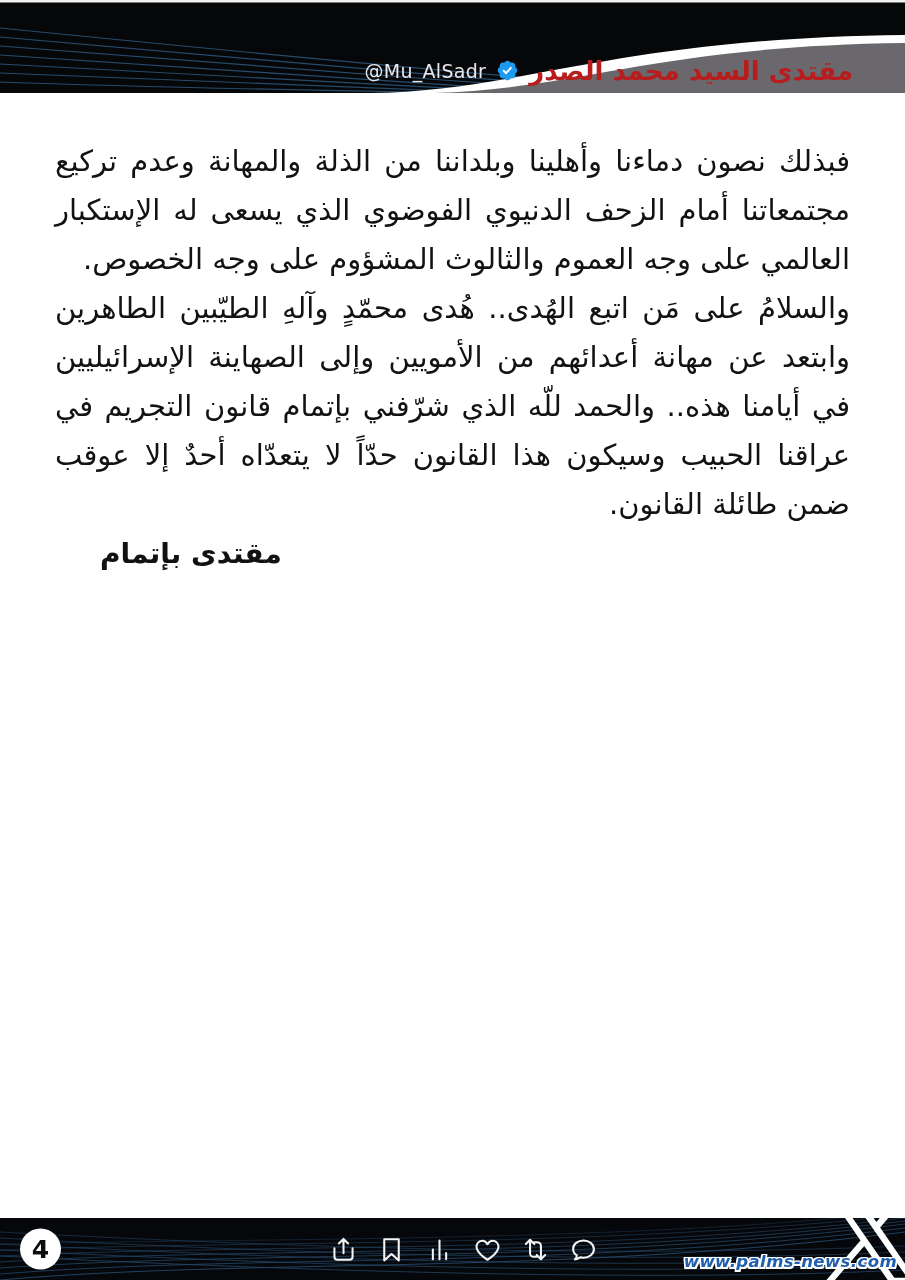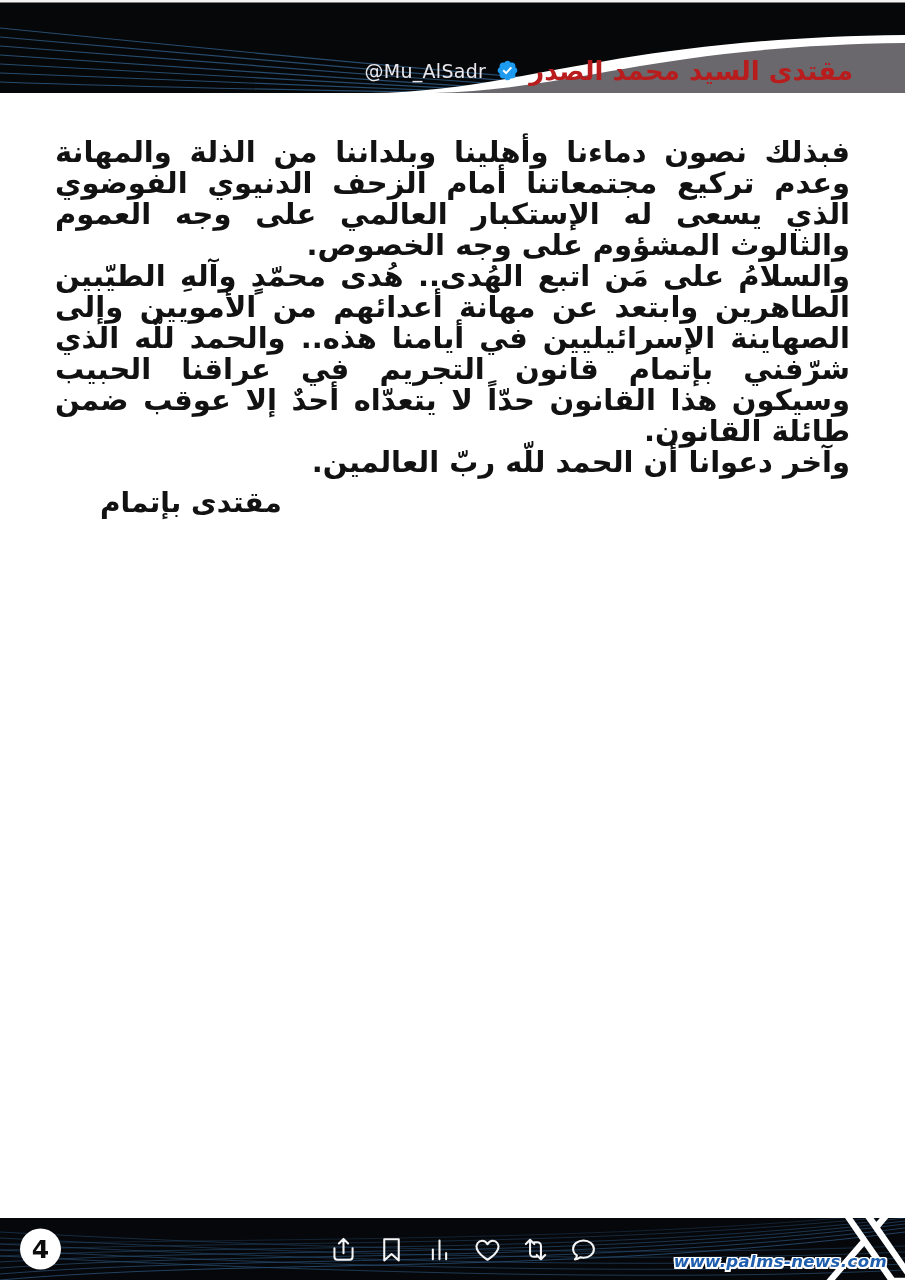--- a/index.html
+++ b/index.html
@@ -9,32 +9,32 @@
   
   .top-banner { position:relative; width:905px; height:93px; }
   .banner-bg { position:absolute; left:0; top:0; display:block; }
   .band-content { position:absolute; top:48px; right:52px; height:45px; display:flex; direction:ltr; align-items:center; gap:10px; }
   .handle { color:#e9e7ec; font-size:19px; letter-spacing:0.3px; }
   .badge  { width:23px; height:23px; display:inline-flex; }
   .display-name { color:#b91c1c; font-size:26px; font-weight:bold; direction:rtl; }
 
   
   .statement { padding:44px 55px 0 55px; }
-  .statement p { direction:rtl; text-align:justify; font-size:29px; line-height:31px; font-weight:bold; color:#121212; }
+  .statement p { direction:rtl; text-align:justify; font-size:29px; line-height:49px; font-weight:normal; color:#121212; }
   .signature { direction:rtl; text-align:left; padding-left:45px; font-size:28px; line-height:49px; font-weight:bold; color:#121212; }
 
   
   .bottom-bar { position:absolute; left:0; bottom:0; width:905px; height:62px; }
   .footer-bg { position:absolute; left:0; top:0; display:block; }
   .page-badge { position:absolute; left:20px; top:50%; transform:translateY(-50%); width:41px; height:41px; border-radius:50%; background:#ffffff; display:flex; align-items:center; justify-content:center; font-size:25px; font-weight:bold; color:#0d0d0d; }
   .actions { position:absolute; left:328px; top:0; height:62px; display:flex; align-items:center; gap:17px; }
   .action-btn { width:31px; height:31px; display:inline-flex; align-items:center; justify-content:center; background:none; border:none; cursor:pointer; padding:0; }
   .action-btn svg { width:29px; height:29px; stroke:#f5f5f5; stroke-width:1.7; fill:none; stroke-linecap:round; stroke-linejoin:round; }
   .x-logo { position:absolute; right:-14px; bottom:-4px; width:96px; height:98px; }
-  .watermark { position:absolute; right:18px; bottom:9px; font-size:16.5px; font-weight:bold; font-style:italic; letter-spacing:0.4px; color:#1f5fae; z-index:5;
+  .watermark { position:absolute; right:8px; bottom:9px; font-size:16.5px; font-weight:bold; font-style:italic; letter-spacing:0.4px; color:#1f5fae; z-index:5;
     text-shadow:-1.5px -1.5px 0 #fff, 1.5px -1.5px 0 #fff, -1.5px 1.5px 0 #fff, 1.5px 1.5px 0 #fff, 0 -1.5px 0 #fff, 0 1.5px 0 #fff, -1.5px 0 0 #fff, 1.5px 0 0 #fff;margin-top:40px; }
 </style>
 </head>
 <body>
 
 <div class="page">
 
   <header class="top-banner">
     <svg class="banner-bg" width="905" height="93" viewBox="0 0 905 93">
       <rect width="905" height="93" fill="#060709"></rect>
@@ -59,21 +59,20 @@
             <path fill="#1d9bf0" d="M22.25 12c0-1.43-.88-2.67-2.19-3.34.46-1.39.2-2.9-.81-3.91s-2.52-1.27-3.91-.81c-.66-1.31-1.91-2.19-3.34-2.19s-2.67.88-3.33 2.19c-1.4-.46-2.91-.2-3.92.81s-1.26 2.52-.8 3.91c-1.31.67-2.2 1.91-2.2 3.34s.89 2.67 2.2 3.34c-.46 1.39-.21 2.9.8 3.91s2.52 1.26 3.91.81c.67 1.31 1.91 2.19 3.34 2.19s2.68-.88 3.34-2.19c1.39.45 2.9.2 3.91-.81s1.27-2.52.81-3.91c1.31-.67 2.19-1.91 2.19-3.34zm-11.71 4.2L6.8 12.46l1.41-1.42 2.26 2.26 4.8-5.23 1.47 1.36-6.2 6.77z"></path>
           </svg>
       </span>
       <span class="display-name">مقتدى السيد محمد الصدر</span>
     </div>
   </header>
 
   <main class="statement">
     <p>فبذلك نصون دماءنا وأهلينا وبلداننا من الذلة والمهانة وعدم تركيع مجتمعاتنا أمام الزحف الدنيوي الفوضوي الذي يسعى له الإستكبار العالمي على وجه العموم والثالوث المشؤوم على وجه الخصوص.</p>
     <p>والسلامُ على مَن اتبع الهُدى.. هُدى محمّدٍ وآلهِ الطيّبين الطاهرين وابتعد عن مهانة أعدائهم من الأمويين وإلى الصهاينة الإسرائيليين في أيامنا هذه.. والحمد للّه الذي شرّفني بإتمام قانون التجريم في عراقنا الحبيب وسيكون هذا القانون حدّاً لا يتعدّاه أحدٌ إلا عوقب ضمن طائلة القانون.</p>
-    <p>وآخر دعوانا أن الحمد للّه ربّ العالمين.</p>
     <div class="signature">مقتدى بإتمام</div>
   </main>
 
   <footer class="bottom-bar">
     <svg class="footer-bg" width="905" height="62" viewBox="0 0 905 62">
       <rect width="905" height="62" fill="#05070a"></rect>
       <g stroke="#27496b" stroke-width="1" fill="none">
         <path d="M0,62 C250,40 550,58 905,14" opacity="0.9"></path>
         <path d="M0,56 C250,36 560,52 905,10" opacity="0.8"></path>
         <path d="M0,50 C255,32 570,47 905,6" opacity="0.75"></path>

